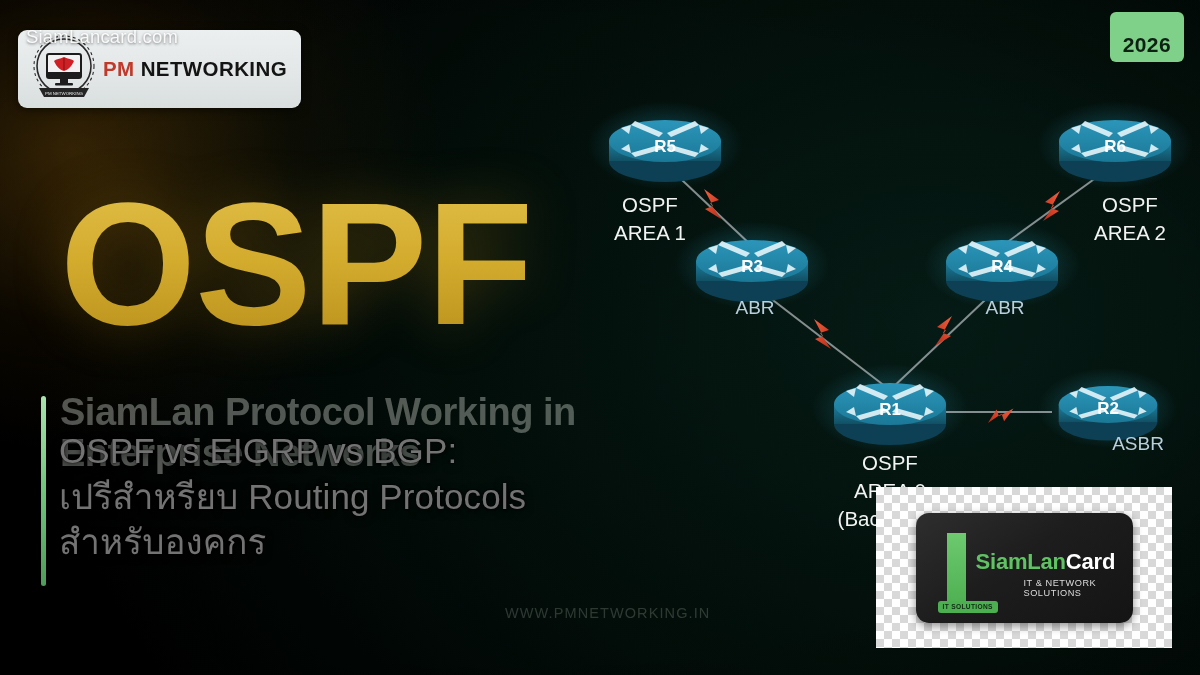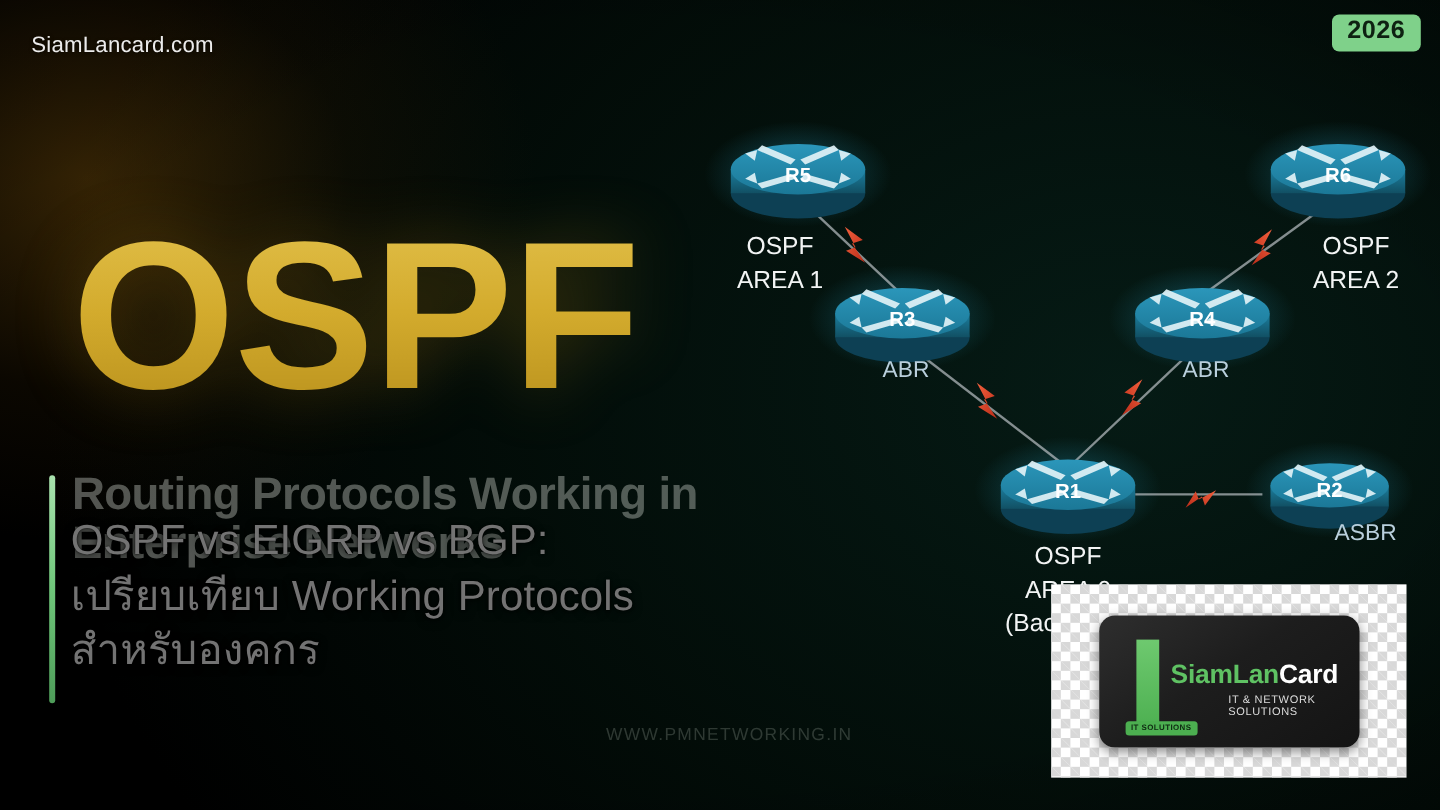--- a/index.html
+++ b/index.html
@@ -59,21 +59,21 @@
     text-shadow:0 1px 3px rgba(0,0,0,0.55);
     z-index:6;
   }
 
   
   .year-badge{
     position:absolute; right:16px; top:12px;
     background:#7fd18a;
     color:#0e2112;
     font-size:21px; font-weight:bold;
-    padding:2px 13px 5px;
+    padding:21px 13px 5px;
     border-radius:6px;
     letter-spacing:0.4px;
   }
 
   
   .hero-word{
     position:absolute; left:60px; top:176px;
     font-size:175px; font-weight:bold;
     letter-spacing:-1px; line-height:1;
     color:#cfa92c;
@@ -316,34 +316,57 @@
         <text class="area-label" x="330" y="436">(Backbone)</text>
       </g>
     </svg>
   </div>
 
   <div class="bg-vignette"></div>
 
   <div class="hero-word">OSPF</div>
 
   <div class="ghost-head">
-    <div>Routing Protocols Working in</div>
+    <div>SiamLan Protocol Working in</div>
     <div>Enterprise Networks</div>
   </div>
 
   <div class="title-rail"></div>
   <div class="title-block">
     <div class="title-line">OSPF vs EIGRP vs BGP:</div>
-    <div class="title-line">เปรียบเทียบ Working Protocols</div>
+    <div class="title-line">เปรีสำหรียบ Routing Protocols</div>
     <div class="title-line">สำหรับองคกร</div>
   </div>
 
 
   <div class="wm-url">WWW.PMNETWORKING.IN</div>
 
+  <div class="logo-box">
+    <div class="logo-emblem">
+      <svg viewBox="0 0 74 70" width="74" height="70">
+
+        <circle cx="37" cy="32" r="27" fill="none" stroke="#2b2b2b" stroke-width="1.6"></circle>
+        <circle cx="37" cy="32" r="30" fill="none" stroke="#2b2b2b" stroke-width="1.1" stroke-dasharray="3 3"></circle>
+
+        <rect x="20" y="20" width="34" height="24" rx="2" fill="#f2f2f2" stroke="#1c1c1c" stroke-width="2"></rect>
+        <rect x="20" y="38" width="34" height="6" fill="#1c1c1c"></rect>
+        <rect x="33" y="45" width="8" height="4" fill="#1c1c1c"></rect>
+        <rect x="28" y="49" width="18" height="2.5" rx="1" fill="#1c1c1c"></rect>
+
+        <path d="M37 23 C33 25 29 25 27 27 C29 31 31 35 37 37 C43 35 45 31 47 27 C45 25 41 25 37 23 Z" fill="#cf2026"></path>
+        <path d="M37 24 L37 36" stroke="#8e1216" stroke-width="1.2"></path>
+
+        <path d="M12 54 L62 54 L57 63 L17 63 Z" fill="#242424"></path>
+        <text x="37" y="60.5" font-family="Liberation Sans, sans-serif" font-size="4.4" fill="#e8e8e8" text-anchor="middle">PM NETWORKING</text>
+      </svg>
+    </div>
+    <div class="logo-wordmark">
+      <span class="pm">PM</span><span class="nw"> NETWORKING</span>
+    </div>
+  </div>
 
   <div class="wm-siam">SiamLancard.com</div>
 
   <div class="year-badge">2026</div>
 
   <div class="slc-overlay">
     <div class="slc-card">
       <div class="slc-bar"></div>
       <div class="slc-text">
         <div class="slc-name">

